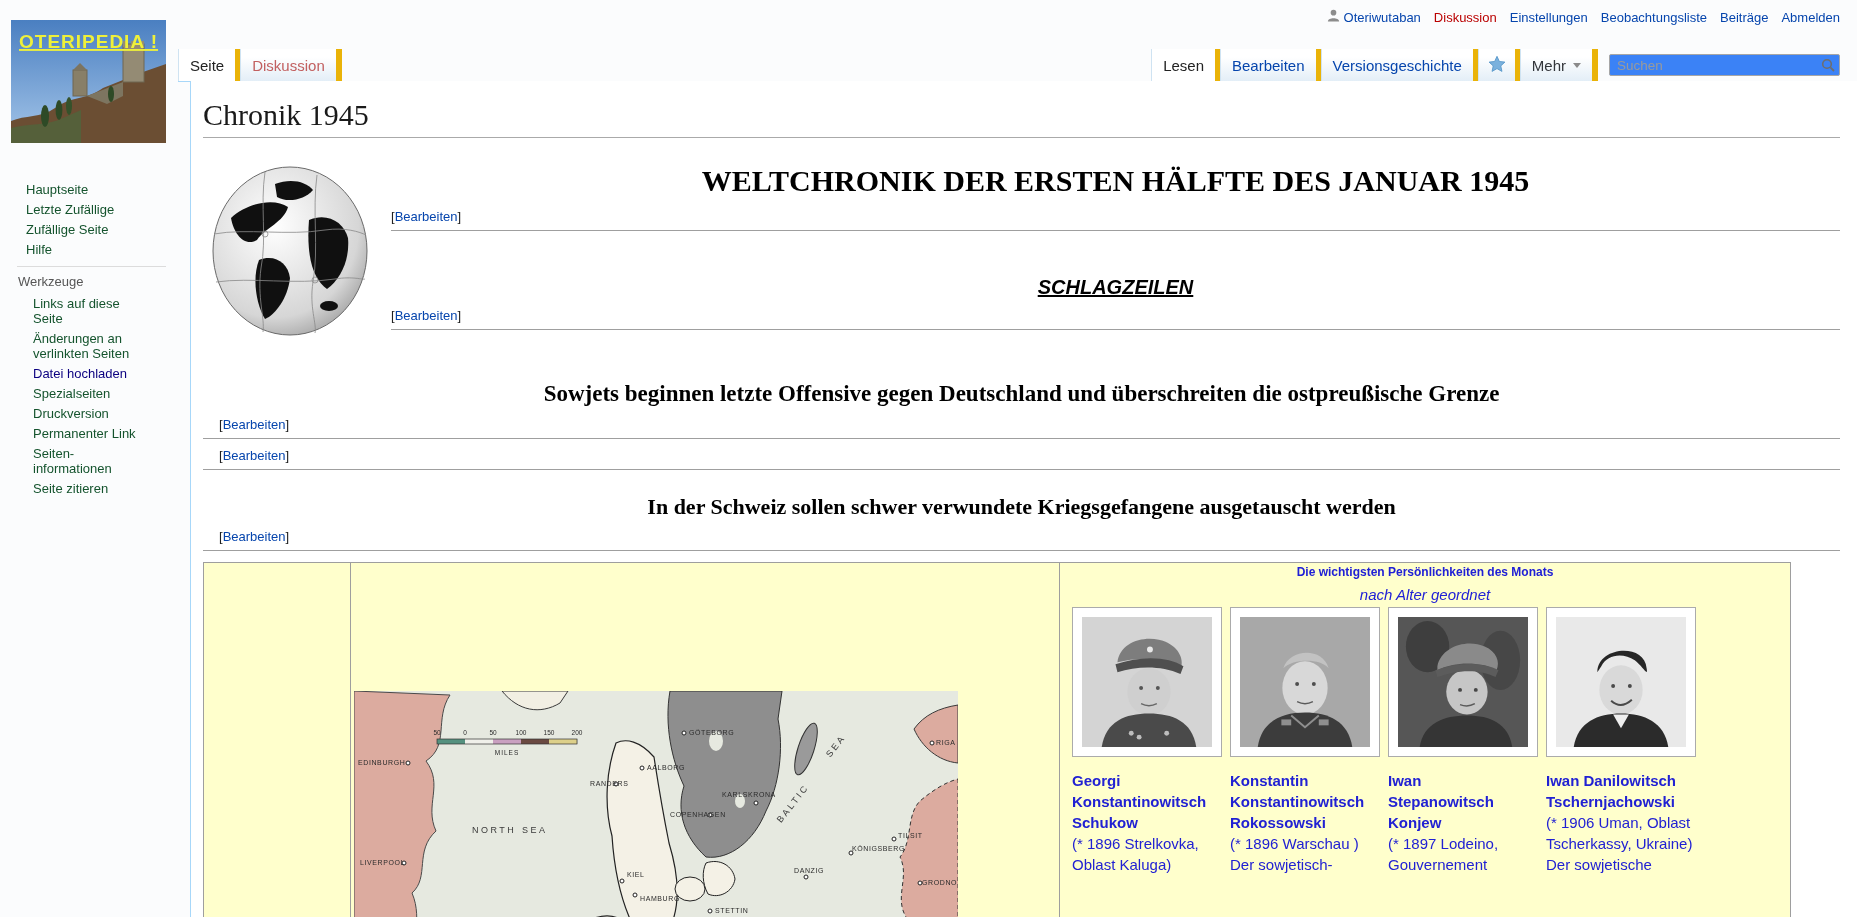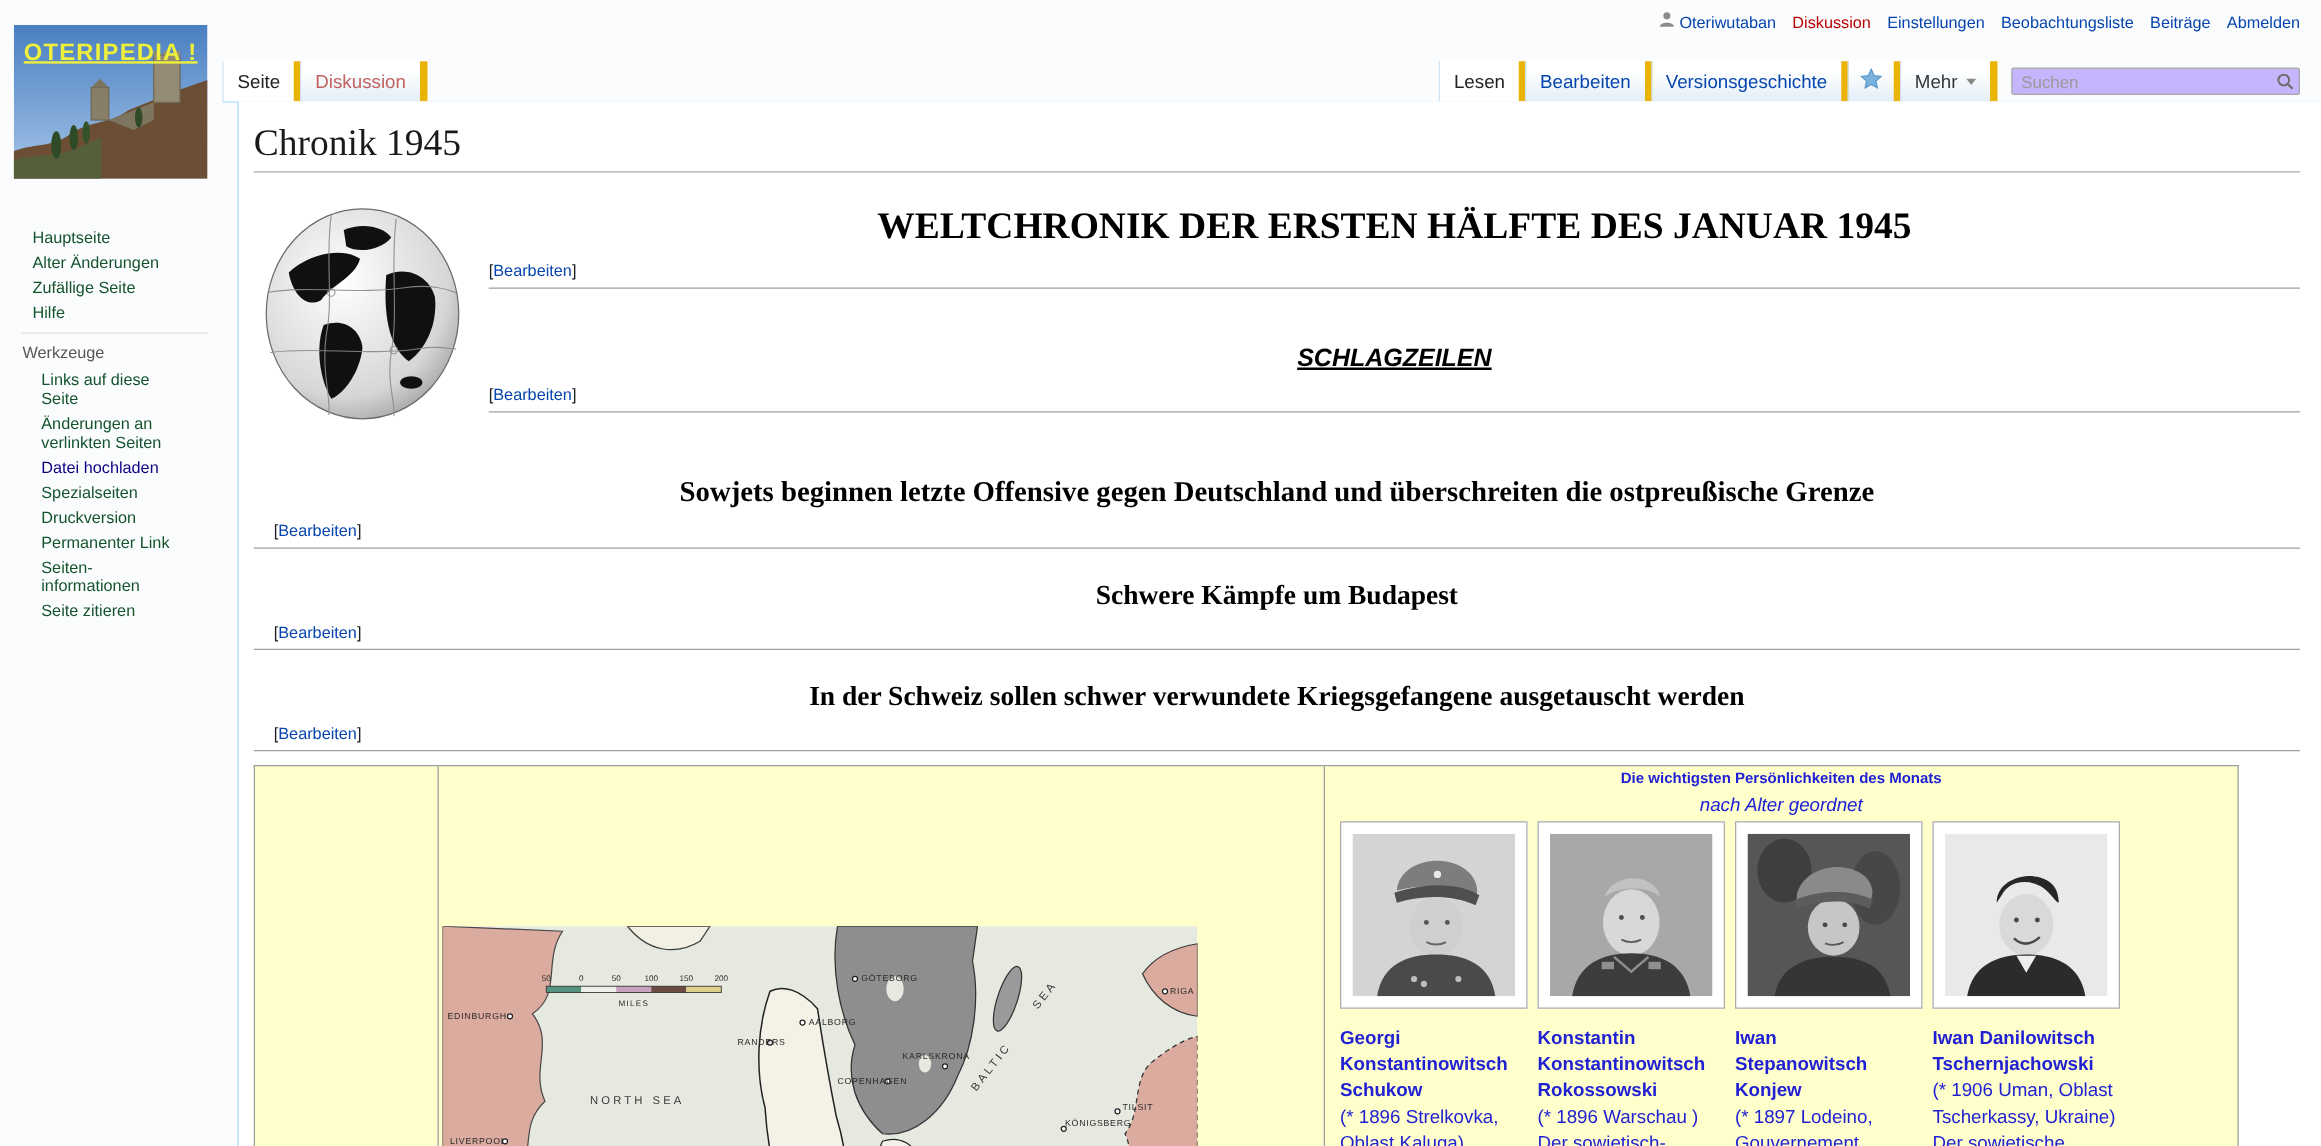--- a/index.html
+++ b/index.html
@@ -28,21 +28,21 @@
   .tab{display:flex;align-items:center;padding:0 11px;font-size:15px;color:#0645ad;white-space:nowrap;
     background:linear-gradient(to bottom,#ffffff 25%,#e3eef7 100%);
     border-left:1px solid #cfe3f2;border-right:6px solid #eab308;margin-right:-1px;cursor:pointer;}
   .tab.active{background:#ffffff;color:#222222;}
   .tab.redlink{color:#c26060;}
   .tab-star{padding:0 9px;}
   .tab-more{color:#33363b;}
   .arrow-down{width:0;height:0;border-left:4px solid transparent;border-right:4px solid transparent;
     border-top:5px solid #8a8a8a;margin-left:7px;display:inline-block;}
   #search-area{display:flex;align-items:center;position:relative;margin:0 0 5px 12px;align-self:flex-end;}
-  #search-input{width:196px;height:20px;border:1px solid #a6a6a6;border-radius:2px;background:#c4b5fd;
+  #search-input{width:196px;height:20px;border:1px solid #a6a6a6;border-radius:2px;background:#3b82f6;
     padding:0 26px 0 7px;font-size:13.5px;font-family:"Liberation Sans",sans-serif;color:#333;}
   #search-input::placeholder{color:#9a9a9a;}
   #search-btn{position:absolute;right:5px;top:4px;background:none;border:none;padding:0;cursor:pointer;line-height:0;}
 
   
   #sidebar{position:absolute;left:0;top:150px;width:178px;font-size:13px;}
   .side-nav{padding:32px 0 0 26px;display:flex;flex-direction:column;gap:5px;}
   .side-link,.tool-link{color:#14532d;line-height:15px;width:120px;display:block;}
   .tools-divider{border-top:1px solid #dcdcdc;margin:9px 12px 0 17px;}
   .tools-heading{color:#565656;padding:7px 0 4px 18px;font-size:13px;}
@@ -170,21 +170,21 @@
             </svg>
         </span>
       </button>
     </div>
   </div>
 </div>
 
 <div id="sidebar">
   <nav class="side-nav">
     <a class="side-link">Hauptseite</a>
-    <a class="side-link">Alter Änderungen</a>
+    <a class="side-link">Letzte Zufällige</a>
     <a class="side-link">Zufällige Seite</a>
     <a class="side-link">Hilfe</a>
   </nav>
   <div class="tools-divider"></div>
   <div class="tools-heading">Werkzeuge</div>
   <nav class="side-tools">
     <a class="tool-link">Links auf diese Seite</a>
     <a class="tool-link">Änderungen an verlinkten Seiten</a>
     <a class="tool-link visited">Datei hochladen</a>
     <a class="tool-link">Spezialseiten</a>
@@ -237,21 +237,20 @@
     <span class="bracket">[</span><a>Bearbeiten</a><span class="bracket">]</span>
   </div>
   <hr class="sec">
 
   <h3 class="headline h-big">Sowjets beginnen letzte Offensive gegen Deutschland und überschreiten die ostpreußische Grenze</h3>
   <div class="edit-row">
     <span class="bracket">[</span><a>Bearbeiten</a><span class="bracket">]</span>
   </div>
   <hr class="sec">
 
-  <h3 class="headline h-mid">Schwere Kämpfe um Budapest</h3>
   <div class="edit-row">
     <span class="bracket">[</span><a>Bearbeiten</a><span class="bracket">]</span>
   </div>
   <hr class="sec">
 
   <h3 class="headline h-mid">In der Schweiz sollen schwer verwundete Kriegsgefangene ausgetauscht werden</h3>
   <div class="edit-row">
     <span class="bracket">[</span><a>Bearbeiten</a><span class="bracket">]</span>
   </div>
   <hr class="sec">

